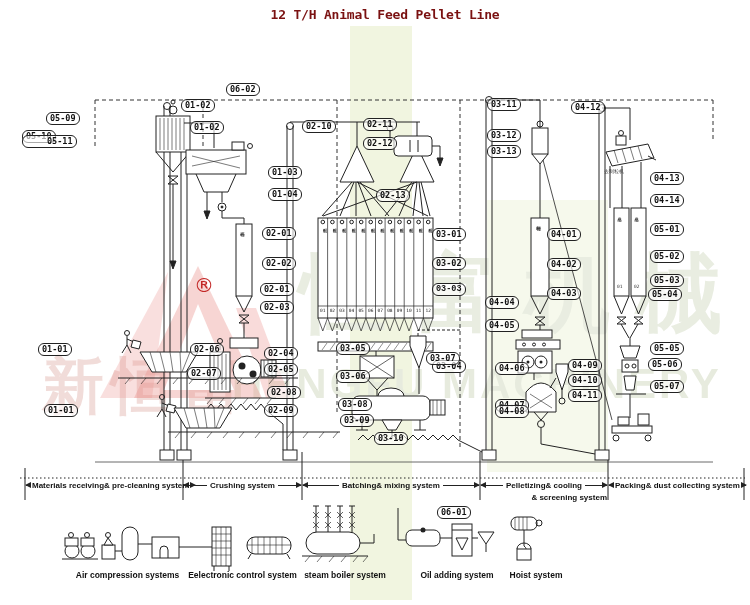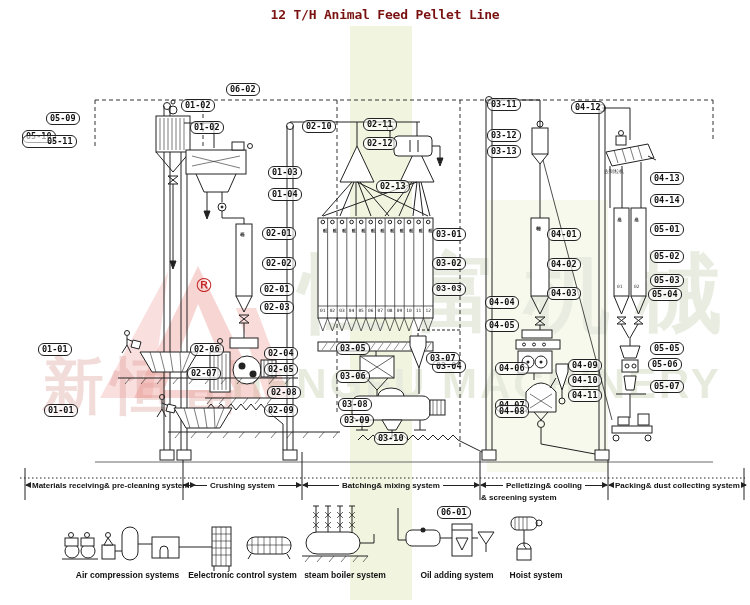--- a/index.html
+++ b/index.html
@@ -20,21 +20,21 @@
         padding:0 3px;line-height:11px;white-space:nowrap;color:#111}
   .title{position:absolute;left:268px;top:7px;width:234px;text-align:center;z-index:5;
          font:bold 13px "DejaVu Sans Mono",monospace;letter-spacing:-0.2px;color:#7a1111}
   .sec{position:absolute;top:481px;display:flex;align-items:center;z-index:5;gap:1px}
   .sec b{font:bold 8px "Liberation Sans",sans-serif;white-space:nowrap;padding:0 2px;color:#111}
   .sec .al,.sec .ar{flex:1 1 0;min-width:3px;height:1px;background:#222;position:relative}
   .sec .al::before{content:'';position:absolute;left:-1px;top:-3px;border:3px solid transparent;
         border-right:6px solid #222;border-left:0}
   .sec .ar::after{content:'';position:absolute;right:-1px;top:-3px;border:3px solid transparent;
         border-left:6px solid #222;border-right:0}
-  .sec2{position:absolute;top:493px;z-index:5;text-align:left;
+  .sec2{position:absolute;top:493px;z-index:5;text-align:right;
         font:bold 8px "Liberation Sans",sans-serif;white-space:nowrap;color:#111}
   .leg{position:absolute;top:570px;z-index:5;text-align:center;
        font:bold 8.5px "Liberation Sans",sans-serif;white-space:nowrap;color:#111}
   .vtxt{writing-mode:vertical-rl;text-orientation:upright;font-size:4.5px;line-height:5px;color:#333}
   .binrow{left:318px;top:307px;width:115px;display:flex}
   .binrow span{flex:1;text-align:center;font-size:4.5px;line-height:8px;color:#222}
   .bincjk{left:318px;top:225px;width:115px;display:flex}
   .bincjk span{flex:1;text-align:center}
   .smalltxt{font-size:5px;color:#333;white-space:nowrap}
 </style>
@@ -406,21 +406,21 @@
       <div class="chip" style="left: 38px; top: 343px;">01-01</div>
       <div class="chip" style="left: 44px; top: 404px;">01-01</div>
       <div class="chip" style="left: 226px; top: 83px;">06-02</div>
       <div class="chip" style="left: 181px; top: 99px;">01-02</div>
       <div class="chip" style="left: 190px; top: 121px;">01-02</div>
       <div class="chip" style="left: 302px; top: 120px;">02-10</div>
       <div class="chip" style="left: 363px; top: 118px;">02-11</div>
       <div class="chip" style="left: 363px; top: 137px;">02-12</div>
       <div class="chip" style="left: 268px; top: 166px;">01-03</div>
       <div class="chip" style="left: 268px; top: 188px;">01-04</div>
-      <div class="chip" style="left: 376px; top: 180px;">02-13</div>
+      <div class="chip" style="left: 376px; top: 189px;">02-13</div>
       <div class="chip" style="left: 262px; top: 227px;">02-01</div>
       <div class="chip" style="left: 262px; top: 257px;">02-02</div>
       <div class="chip" style="left: 260px; top: 283px;">02-01</div>
       <div class="chip" style="left: 260px; top: 301px;">02-03</div>
       <div class="chip" style="left: 264px; top: 347px;">02-04</div>
       <div class="chip" style="left: 264px; top: 363px;">02-05</div>
       <div class="chip" style="left: 190px; top: 343px;">02-06</div>
       <div class="chip" style="left: 187px; top: 367px;">02-07</div>
       <div class="chip" style="left: 267px; top: 386px;">02-08</div>
       <div class="chip" style="left: 264px; top: 404px;">02-09</div>

